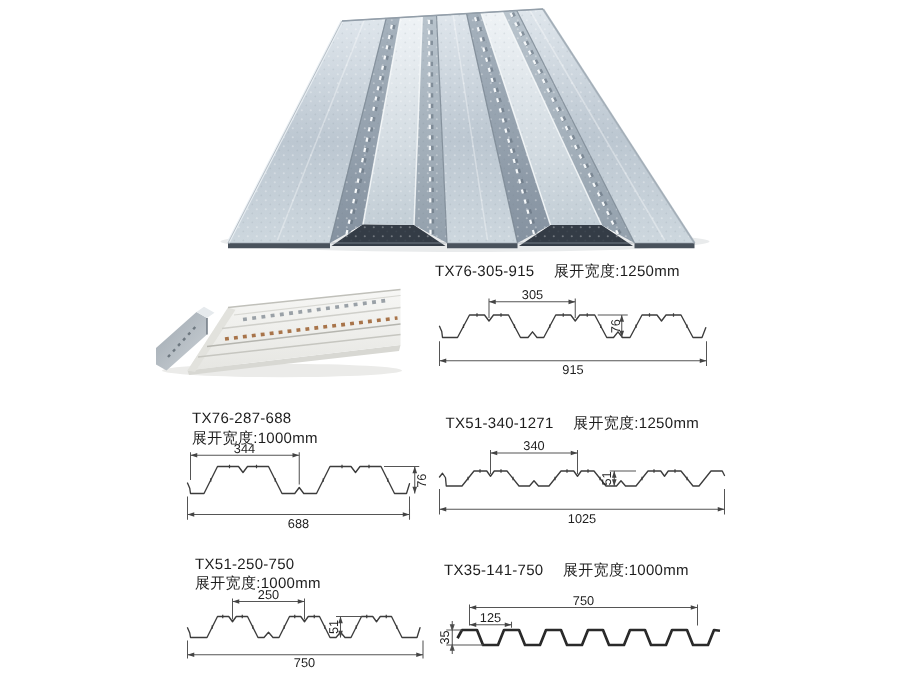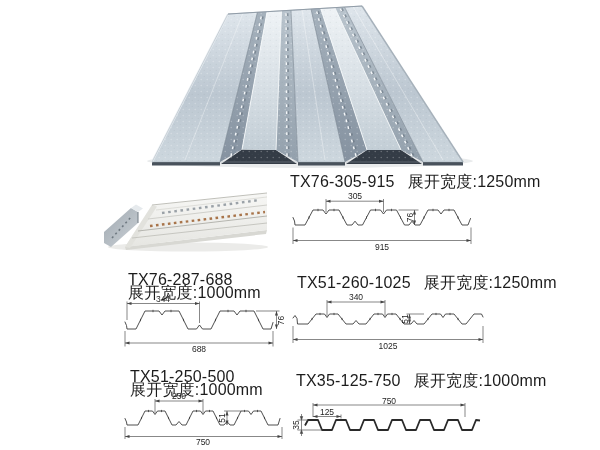--- a/index.html
+++ b/index.html
@@ -1,20 +1,20 @@
 <!DOCTYPE html>
 <html><head>
 <meta charset="utf-8">
 <style>
   html,body{margin:0;padding:0;background:#fff;}
   #stage{position:relative;width:600px;height:450px;background:#ffffff;overflow:hidden;
          font-family:"Liberation Sans",sans-serif;}
   .abs{position:absolute;}
   .dg{position:absolute;}
-  .dg-title{position:absolute;white-space:nowrap;font-size:16px;line-height:12px;color:#1c1c1c;
+  .dg-title{position:absolute;white-space:nowrap;font-size:10px;line-height:12px;color:#1c1c1c;
             font-family:"Liberation Sans",sans-serif;letter-spacing:.2px;}
   .dg-title .gap{display:inline-block;width:13px;}
   svg text{font-family:"Liberation Sans",sans-serif;fill:#1f1f1f;}
   .dimtxt{font-size:8.5px;}
   .profile{fill:none;stroke:#3c3c3c;stroke-width:.9;stroke-linejoin:round;stroke-linecap:round;}
   .ticks{stroke:#3c3c3c;stroke-width:.8;}
   .dim{stroke:#555;stroke-width:.7;fill:none;}
   .arr{fill:#444;}
 </style>
 </head>
@@ -175,21 +175,21 @@
         <line x1="12" y1="47" x2="160" y2="47" marker-start="url(#a2)" marker-end="url(#a2)"></line>
       </g>
       <text class="dimtxt" x="50" y="5.8" text-anchor="middle">344</text>
       <text class="dimtxt" x="171" y="24.5" text-anchor="middle" transform="rotate(-90 171 24.5)">76</text>
       <text class="dimtxt" x="86" y="56" text-anchor="middle">688</text>
     </svg>
   </div>
 
   <div class="dg" style="left:288px;top:275px;width:205px;height:80px">
     <div class="dg-title" style="left:9px;top:2px">
-      <span>TX51-260-1025</span><span class="gap"></span><span>展开宽度:1250mm</span>
+      <span>TX51-340-1271</span><span class="gap"></span><span>展开宽度:1250mm</span>
     </div>
     <svg class="abs" style="left:0;top:15px" width="205" height="65" viewBox="0 0 205 65">
       <defs>
         <marker id="a3" viewBox="0 0 6 6" markerWidth="7" markerHeight="7" refX="5.8" refY="3" orient="auto-start-reverse">
           <path class="arr" d="M0.3 1.1 L5.8 3 L0.3 4.9 Z"></path>
         </marker>
       </defs>
       <path class="profile" d="M5 28 L7 25.5 L9 28.5 L9.5 34 L20 34 L28 24 L36.5 24 L39 27.5 L41.5 24 L50 24 L58 34 L65 34 L68 30.5 L71 34 L78 34 L86 24 L94.5 24 L97 27.5 L99.5 24 L108 24 L116 34 L123 34 L126 30.5 L129 34 L136 34 L144 24 L152.5 24 L155 27.5 L157.5 24 L166 24 L174 34 L178 34 L186 24 L193.5 24 L195 27"></path>
       <path class="ticks" d="M32 22.9v2.2 M46 22.9v2.2 M24 27.9v2.2 M54 27.9v2.2 M90 22.9v2.2 M104 22.9v2.2 M82 27.9v2.2 M112 27.9v2.2 M148 22.9v2.2 M162 22.9v2.2 M140 27.9v2.2 M170 27.9v2.2"></path>
       <g class="dim">
@@ -201,21 +201,21 @@
         <line x1="5" y1="49.5" x2="195" y2="49.5" marker-start="url(#a3)" marker-end="url(#a3)"></line>
       </g>
       <text class="dimtxt" x="68" y="10" text-anchor="middle">340</text>
       <text class="dimtxt" x="119.5" y="29" text-anchor="middle" transform="rotate(-90 119.5 29)">51</text>
       <text class="dimtxt" x="100" y="58.5" text-anchor="middle">1025</text>
     </svg>
   </div>
 
   <div class="dg" style="left:115px;top:369px;width:180px;height:81px">
     <div class="dg-title" style="left:15px;top:2px">
-      <span>TX51-250-500</span>
+      <span>TX51-250-750</span>
     </div>
     <div class="dg-title" style="left:15px;top:15px">
       <span>展开宽度:1000mm</span>
     </div>
     <svg class="abs" style="left:0;top:24px" width="180" height="57" viewBox="0 0 180 57">
       <defs>
         <marker id="a4" viewBox="0 0 6 6" markerWidth="7" markerHeight="7" refX="5.8" refY="3" orient="auto-start-reverse">
           <path class="arr" d="M0.3 1.1 L5.8 3 L0.3 4.9 Z"></path>
         </marker>
       </defs>
@@ -230,21 +230,21 @@
         <line x1="10" y1="43.5" x2="167" y2="43.5" marker-start="url(#a4)" marker-end="url(#a4)"></line>
       </g>
       <text class="dimtxt" x="64" y="6.2" text-anchor="middle">250</text>
       <text class="dimtxt" x="110" y="25" text-anchor="middle" transform="rotate(-90 110 25)">51</text>
       <text class="dimtxt" x="88" y="51.5" text-anchor="middle">750</text>
     </svg>
   </div>
 
   <div class="dg" style="left:293px;top:373px;width:200px;height:77px">
     <div class="dg-title" style="left:3px;top:2px">
-      <span>TX35-125-750</span><span class="gap"></span><span>展开宽度:1000mm</span>
+      <span>TX35-141-750</span><span class="gap"></span><span>展开宽度:1000mm</span>
     </div>
     <svg class="abs" style="left:0;top:22px" width="200" height="55" viewBox="0 0 200 55">
       <defs>
         <marker id="a5" viewBox="0 0 6 6" markerWidth="7" markerHeight="7" refX="5.8" refY="3" orient="auto-start-reverse">
           <path class="arr" d="M0.3 1.1 L5.8 3 L0.3 4.9 Z"></path>
         </marker>
       </defs>
       <path fill="none" stroke="#2a2a2a" stroke-width="1.8" stroke-linejoin="round" d="M12 30.5 L15 25 L25 25 L29 35 L39 35 L43 25 L53 25 L57 35 L67 35 L71 25 L81 25 L85 35 L95 35 L99 25 L109 25 L113 35 L123 35 L127 25 L137 25 L141 35 L151 35 L155 25 L165 25 L169 35 L179 35 L183 25 L187 25.5"></path>
       <g class="dim">
         <path d="M20 8 V22 M172 8 V22"></path>

